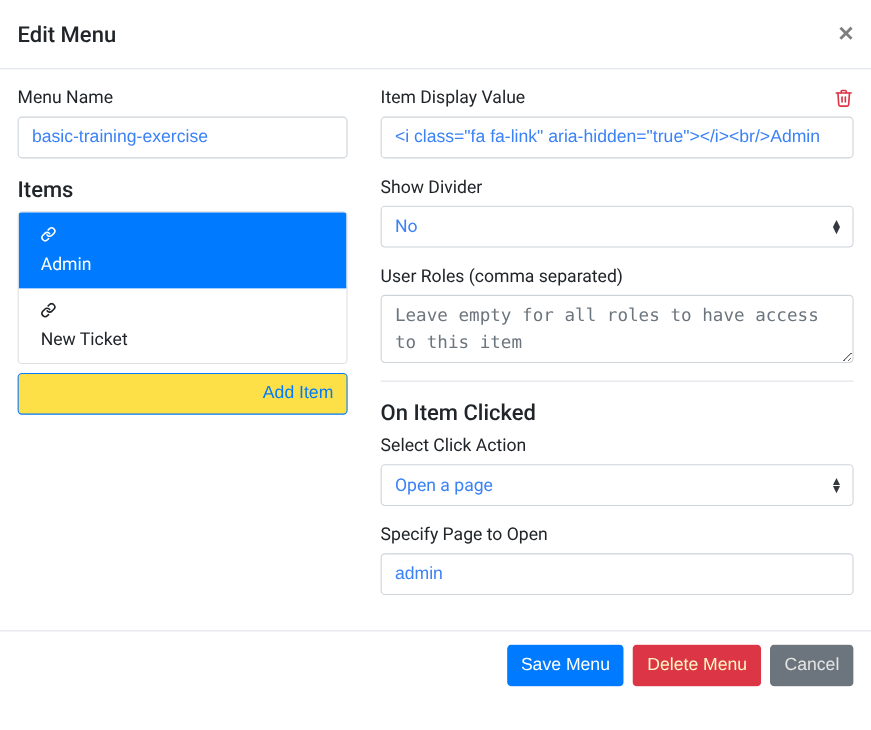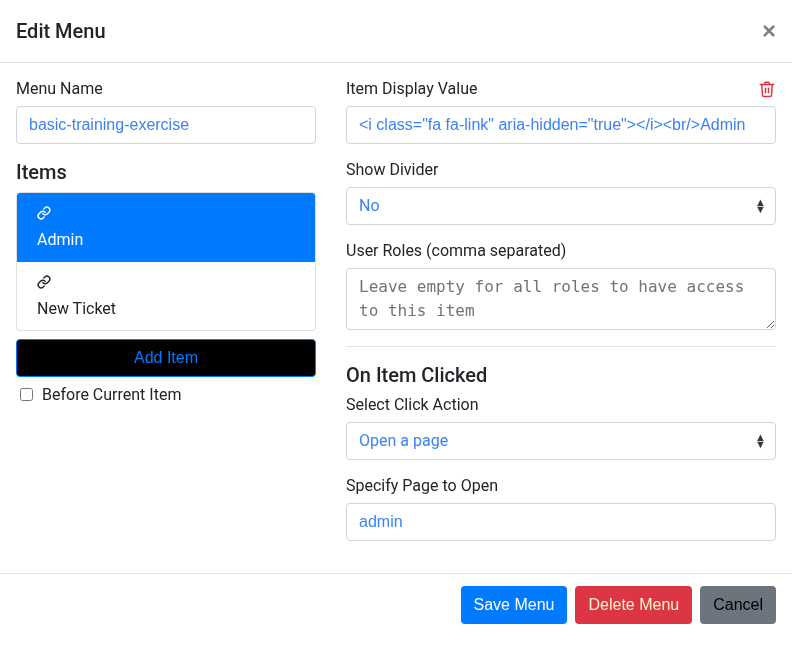--- a/index.html
+++ b/index.html
@@ -108,26 +108,27 @@
     cursor: pointer;
     border: 1px solid transparent;
     padding: 6px 12px;
     font-size: 16px;
     line-height: 1.5;
     border-radius: 4px;
   }
   .btn-outline-primary {
     color: #007bff;
     border-color: #007bff;
-    background: #000000;
+    background: #fde047;
     width: 100%;
+    text-align: right;
   }
   .btn-primary { color: #fff; background: #007bff; text-align: right; }
   .btn-danger { color: #fef9c3; background: #dc3545; }
-  .btn-secondary { color: #000000; background: #6c757d; }
+  .btn-secondary { color: #e5e5e5; background: #6c757d; }
   .mb-3 { margin-bottom: 16px; }
   .mb-2 { margin-bottom: 8px; }
   .trash-wrap {
     position: absolute;
     right: 0;
     top: 0;
     cursor: pointer;
   }
   hr.sep {
     border: 0;
@@ -185,24 +186,20 @@
         <span class="chain-icon">
           <svg width="14" height="14" viewBox="0 0 24 24" fill="none" stroke="#212529" stroke-width="2.5" stroke-linecap="round" stroke-linejoin="round">
               <path d="M10 13a5 5 0 0 0 7.54.54l3-3a5 5 0 0 0-7.07-7.07l-1.72 1.71"></path>
               <path d="M14 11a5 5 0 0 0-7.54-.54l-3 3a5 5 0 0 0 7.07 7.07l1.71-1.71"></path>
             </svg>
         </span><br>
         <span>New Ticket</span>
       </div>
     </div>
     <button class="btn btn-outline-primary">Add Item</button>
-    <div class="checkbox-row">
-      <input type="checkbox" style="">
-      <span>Before Current Item</span>
-    </div>
   </div>
 
   <div class="right-col">
     <div class="trash-wrap">
       <svg width="18" height="20" viewBox="0 0 24 24" fill="none" stroke="#dc3545" stroke-width="2" stroke-linecap="round" stroke-linejoin="round">
           <polyline points="3 6 5 6 21 6"></polyline>
           <path d="M19 6l-1 14a2 2 0 0 1-2 2H8a2 2 0 0 1-2-2L5 6"></path>
           <path d="M10 11v6"></path>
           <path d="M14 11v6"></path>
           <path d="M9 6V4a1 1 0 0 1 1-1h4a1 1 0 0 1 1 1v2"></path>

